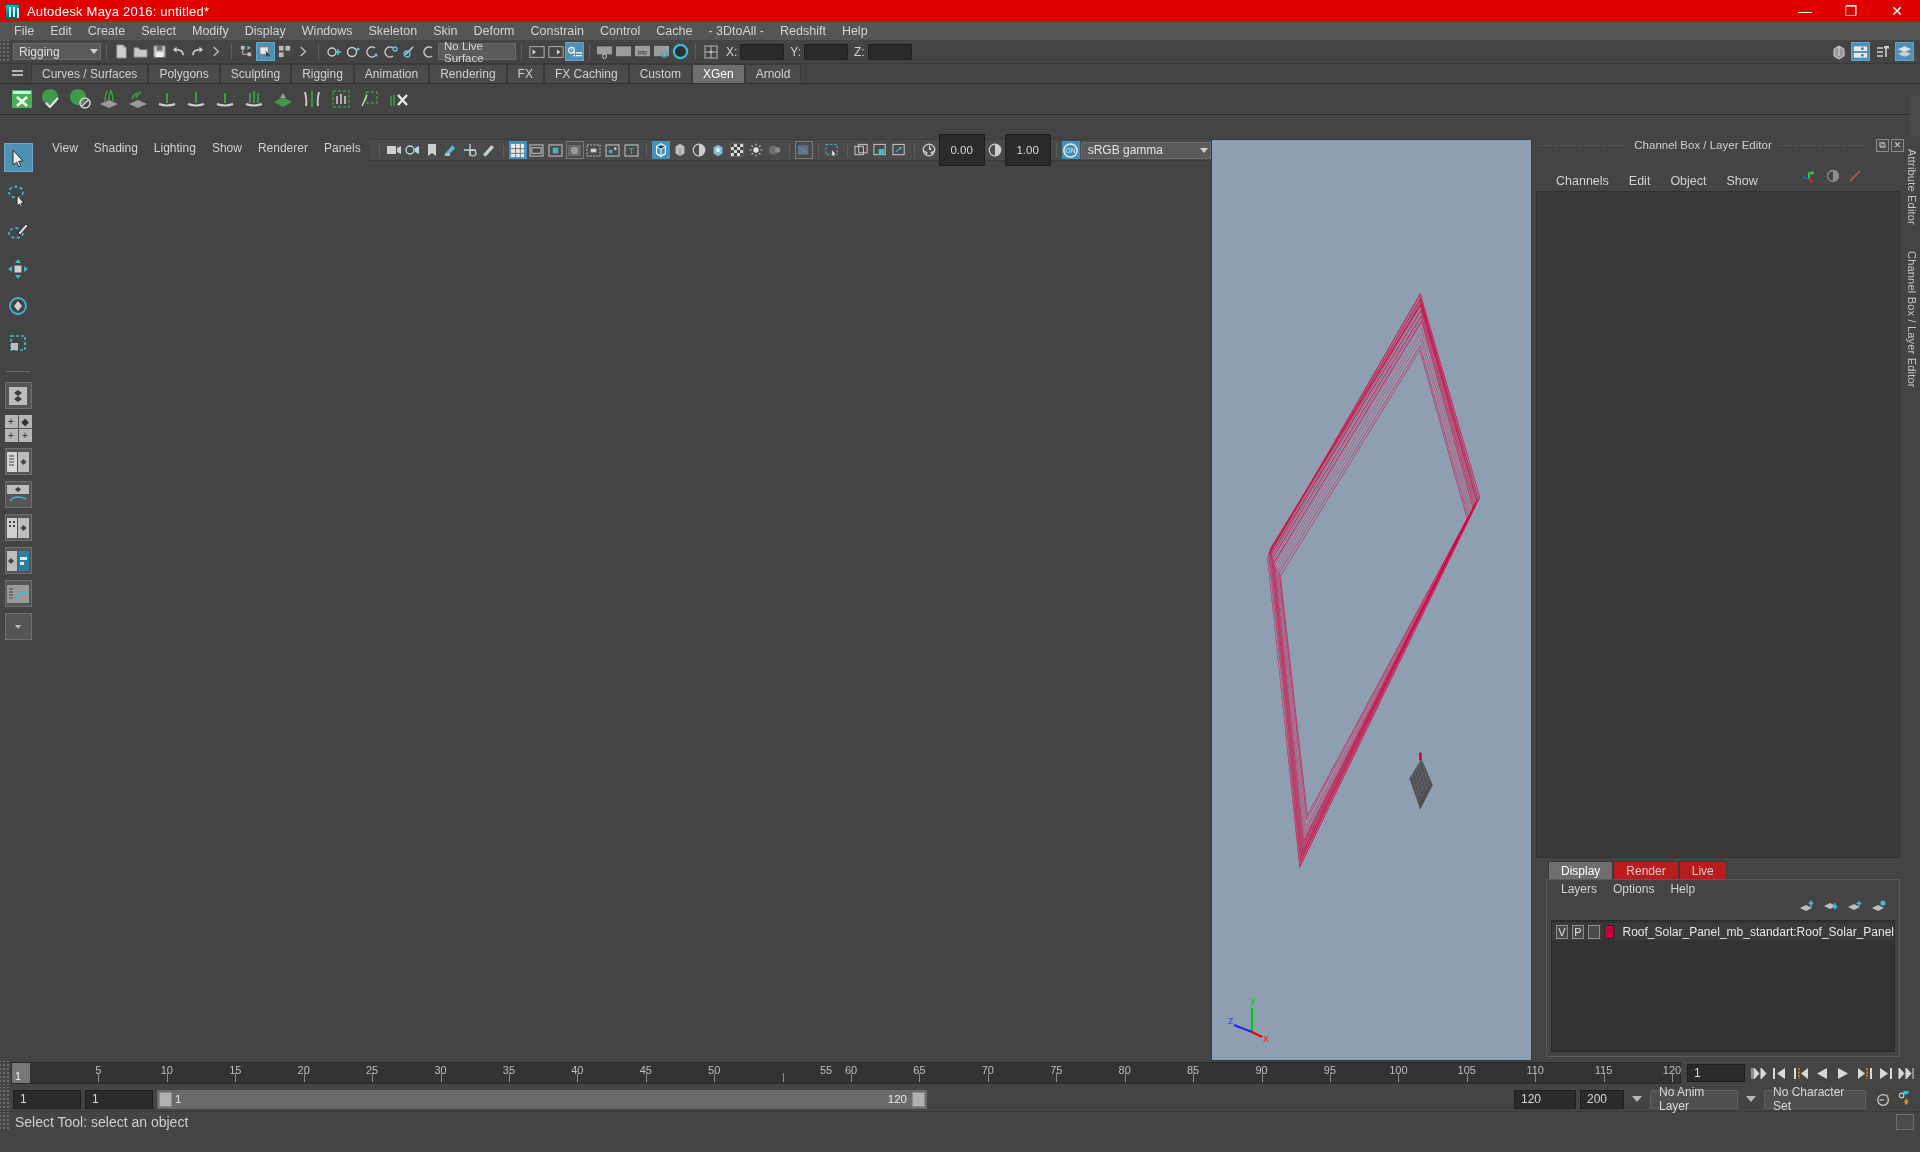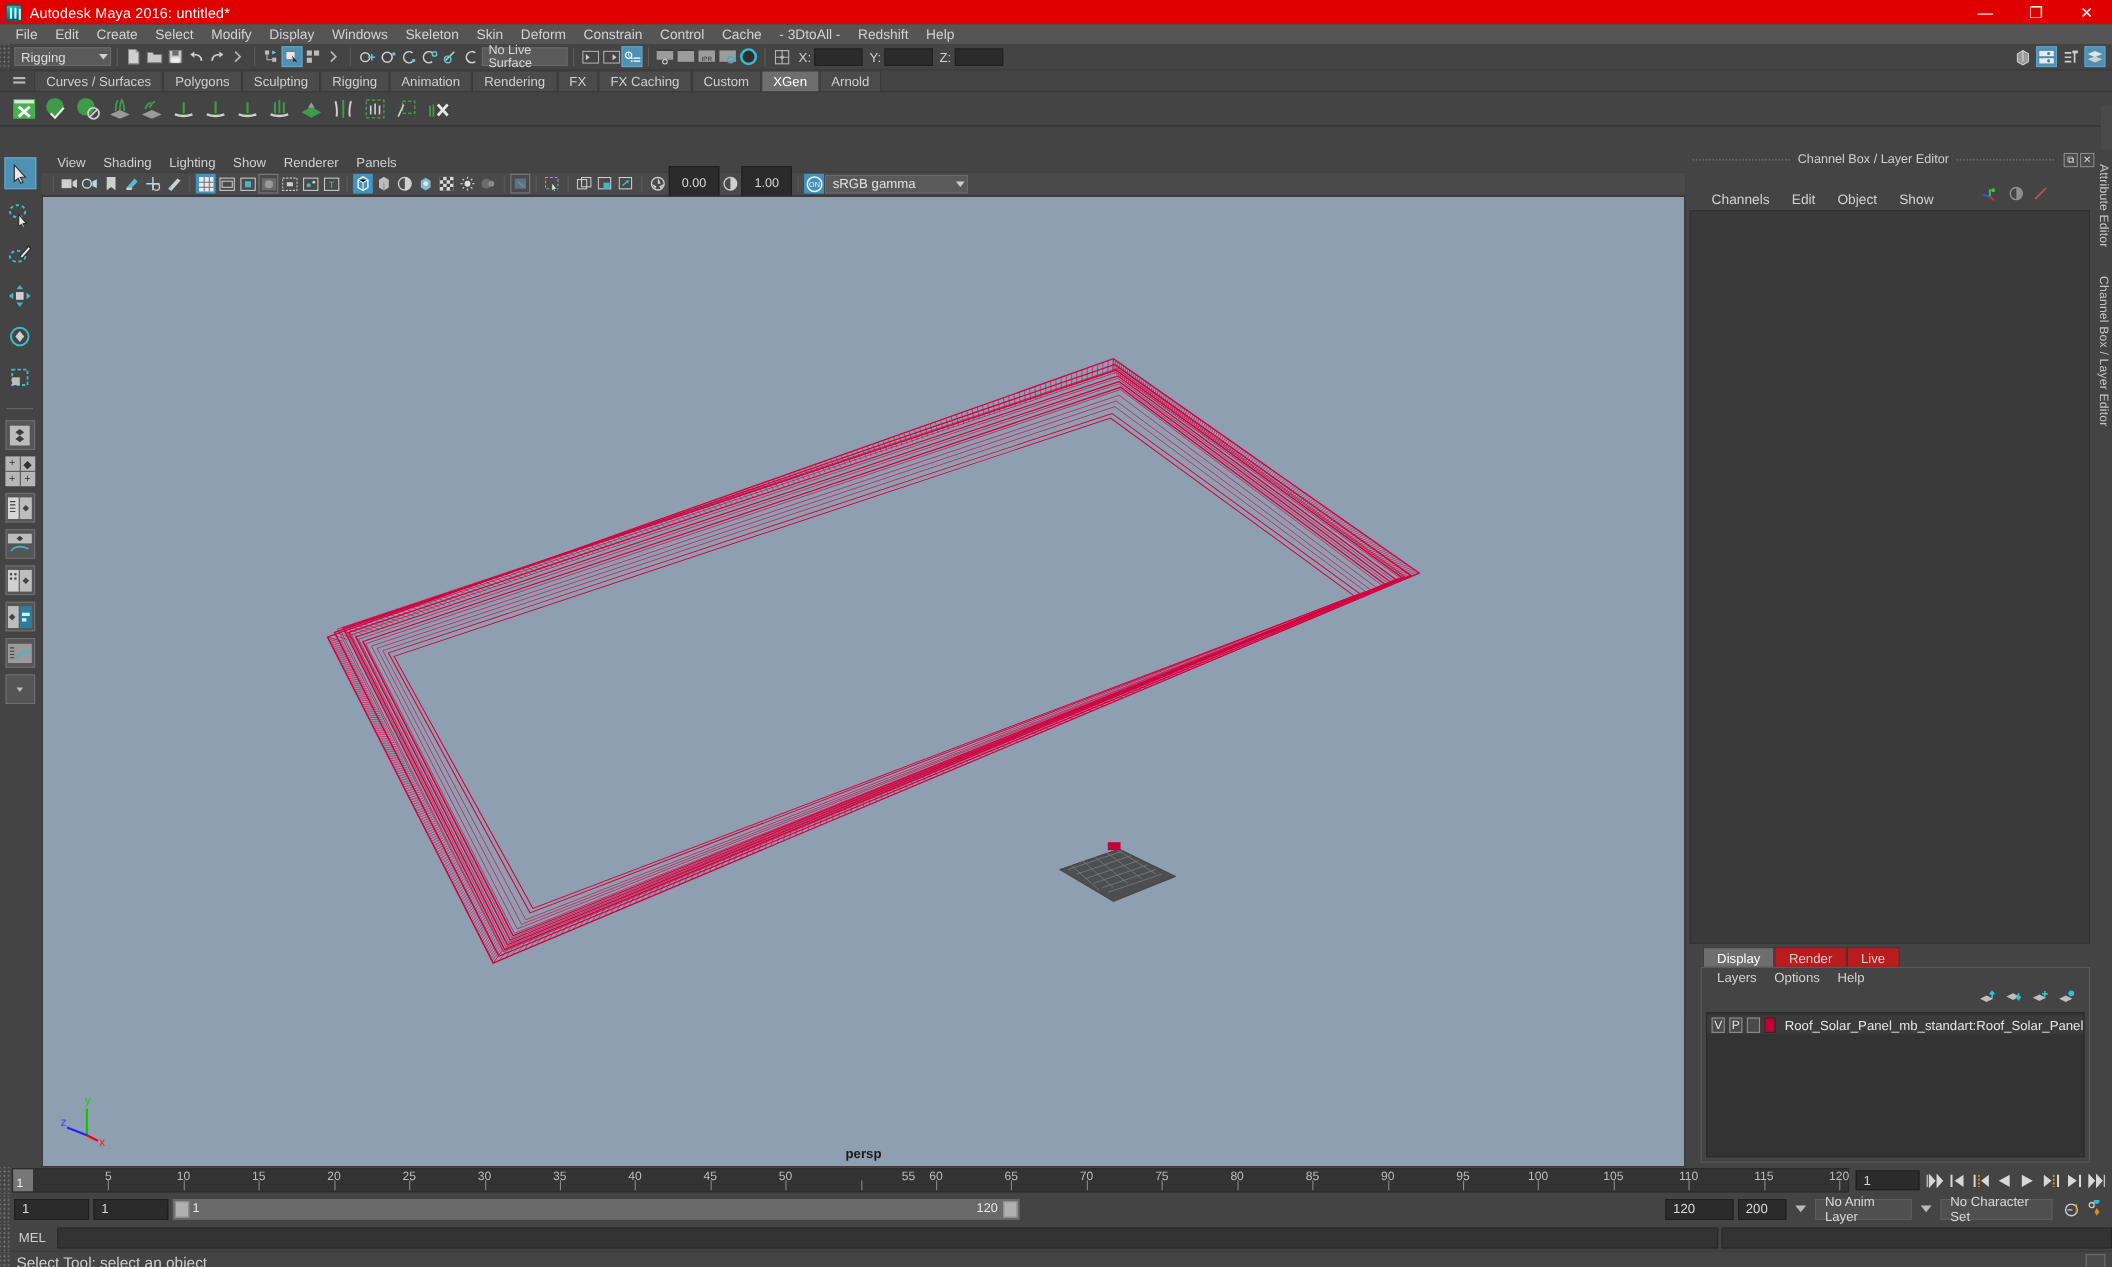--- a/index.html
+++ b/index.html
@@ -93,21 +93,21 @@
     border:1px solid transparent;}
   .tool.sel{ background:#4f90b5;border-color:#69a8c9;}
   .tbdiv{width:24px;height:1px;background:#6a6a6a;margin:6px 0 10px;}
   .qtile{width:27px;height:27px;margin-bottom:6px;border:1px solid #6f6f6f;background:#555;
     display:flex;align-items:center;justify-content:center;}
   .qgrid{display:grid;grid-template-columns:1fr 1fr;gap:1px;}
   .qcell{width:13px;height:13px;background:#b6b6b6;display:flex;align-items:center;justify-content:center;
     font-size:10px;color:#333;}
 
   
-  .vpcol{ flex:1; display:flex; flex-direction:column; background:#444; padding:2px 0 0 2px;}
+  .vpcol{ flex:1; display:flex; flex-direction:row; background:#444; padding:2px 0 0 2px;}
   .vpmenu{ height:17px;background:#444;display:flex;align-items:center;gap:0px;padding-left:6px;}
   .vpmenu .mi{padding:0 8px;font-size:12px;color:#d0d0d0;}
   .vptool{ height:22px;background:#4a4a4a;display:flex;align-items:center;gap:1px;padding-left:6px;
      border-top:1px solid #3c3c3c;border-bottom:1px solid #3c3c3c;}
   .vbtn{width:18px;height:18px;display:flex;align-items:center;justify-content:center;flex:none;}
   .vbtn.on{background:#3f93c0;}
   .vbtn.box{border:1px solid #7a7a7a;background:#4a4a4a;}
   .vsep{width:1px;height:15px;background:#5d5d5d;margin:0 4px;flex:none;}
   .numfld{width:46px;height:32px;background:#2b2b2b;border:1px solid #1f1f1f;color:#d8d8d8;
     font-size:11.5px;display:flex;align-items:center;justify-content:center;flex:none;}
@@ -1510,21 +1510,20 @@
 
         <svg class="axisg" viewBox="0 0 60 50">
           <path d="M26 40V16" stroke="#00cc00" stroke-width="2"></path>
           <path d="M26 40L8 33" stroke="#2222ff" stroke-width="2"></path>
           <path d="M26 40L36 45" stroke="#ee0000" stroke-width="2"></path>
           <text x="24" y="12" font-size="11" fill="#00dd00" font-family="sans-serif">y</text>
           <text x="2" y="32" font-size="11" fill="#4444ff" font-family="sans-serif">z</text>
           <text x="37" y="50" font-size="11" fill="#ee2222" font-family="sans-serif">x</text>
         </svg>
 
-        <div class="vp-label">persp</div>
       </div>
     </div>
 
     <div class="rightcol">
       <div class="panelTitle">
         <span class="dots"></span>
         <span>Channel Box / Layer Editor</span>
         <span class="dots"></span>
         <span class="pbtn">⧉</span>
         <span class="pbtn">✕</span>
@@ -1754,26 +1753,20 @@
       </span>
       <span class="pb" style="margin:0 6px 0 2px">
         <svg width="18" height="17" viewBox="0 0 18 17">
             <circle cx="4" cy="4" r="2.6" fill="none" stroke="#cfcfcf" stroke-width="1.3"></circle>
             <path d="M9 3a3 3 0 1 1 .01 0" fill="#2fbfd6"></path>
             <path d="M9 7l-2 4 2 4 3-4z" fill="#e08a1e"></path>
           </svg>
       </span>
     </div>
 
-    <div class="melrow">
-      <span class="grip"></span>
-      <span class="mellbl">MEL</span>
-      <input class="melfld" placeholder="" style="">
-      <div class="melfld2"></div>
-    </div>
 
     <div class="statusrow">
       <span class="grip"></span>
       <span class="statustxt">Select Tool: select an object</span>
       <span class="helpbtn"></span>
     </div>
   </div>
 </div>
 
 </body></html>

